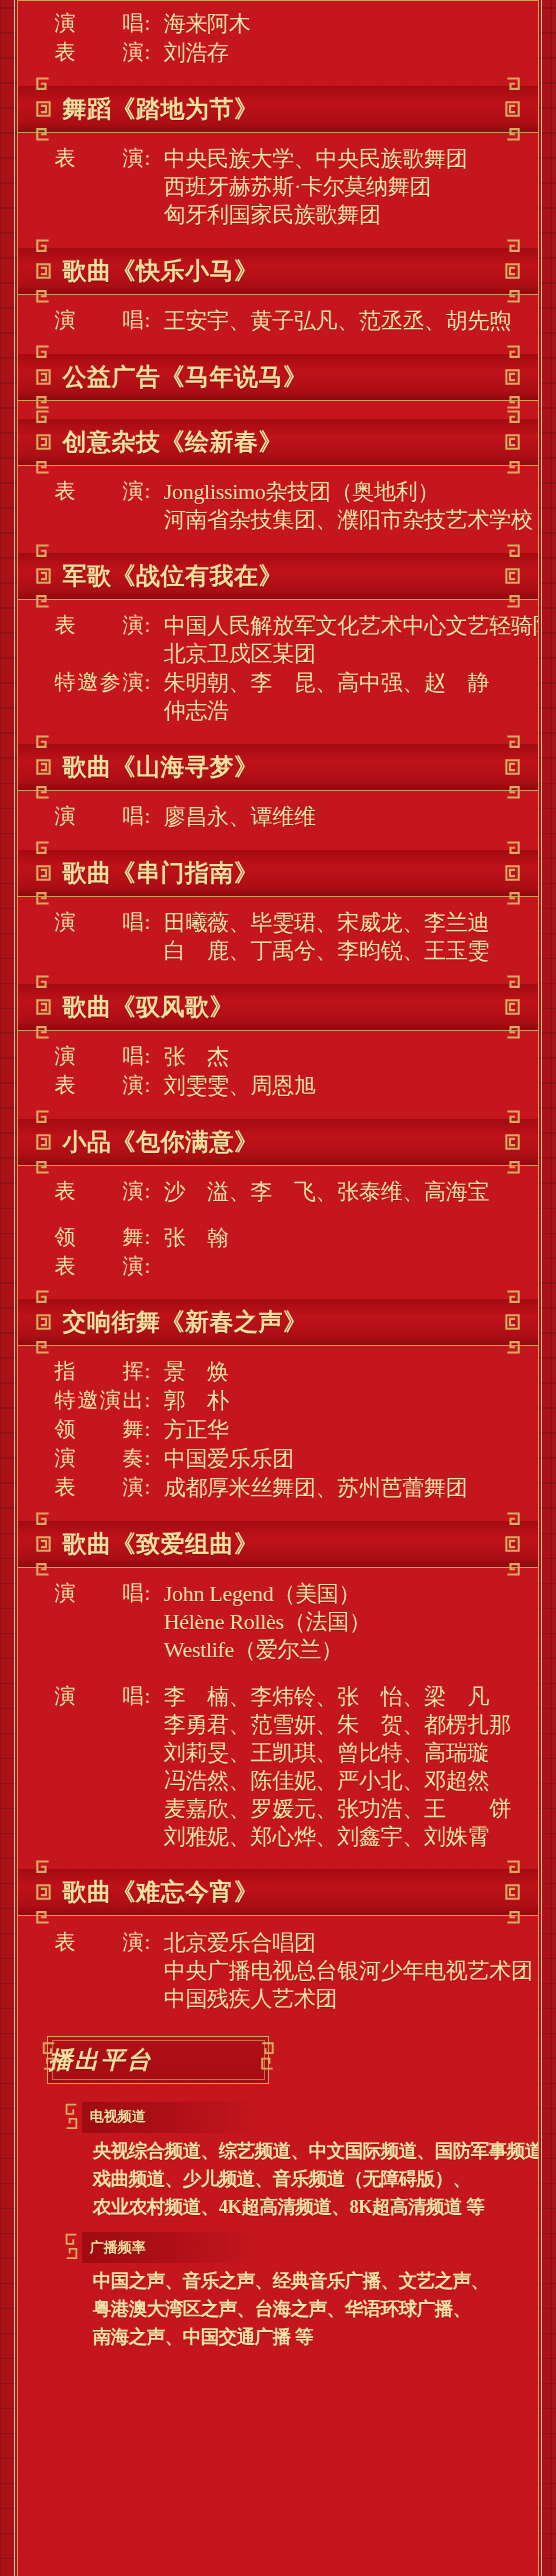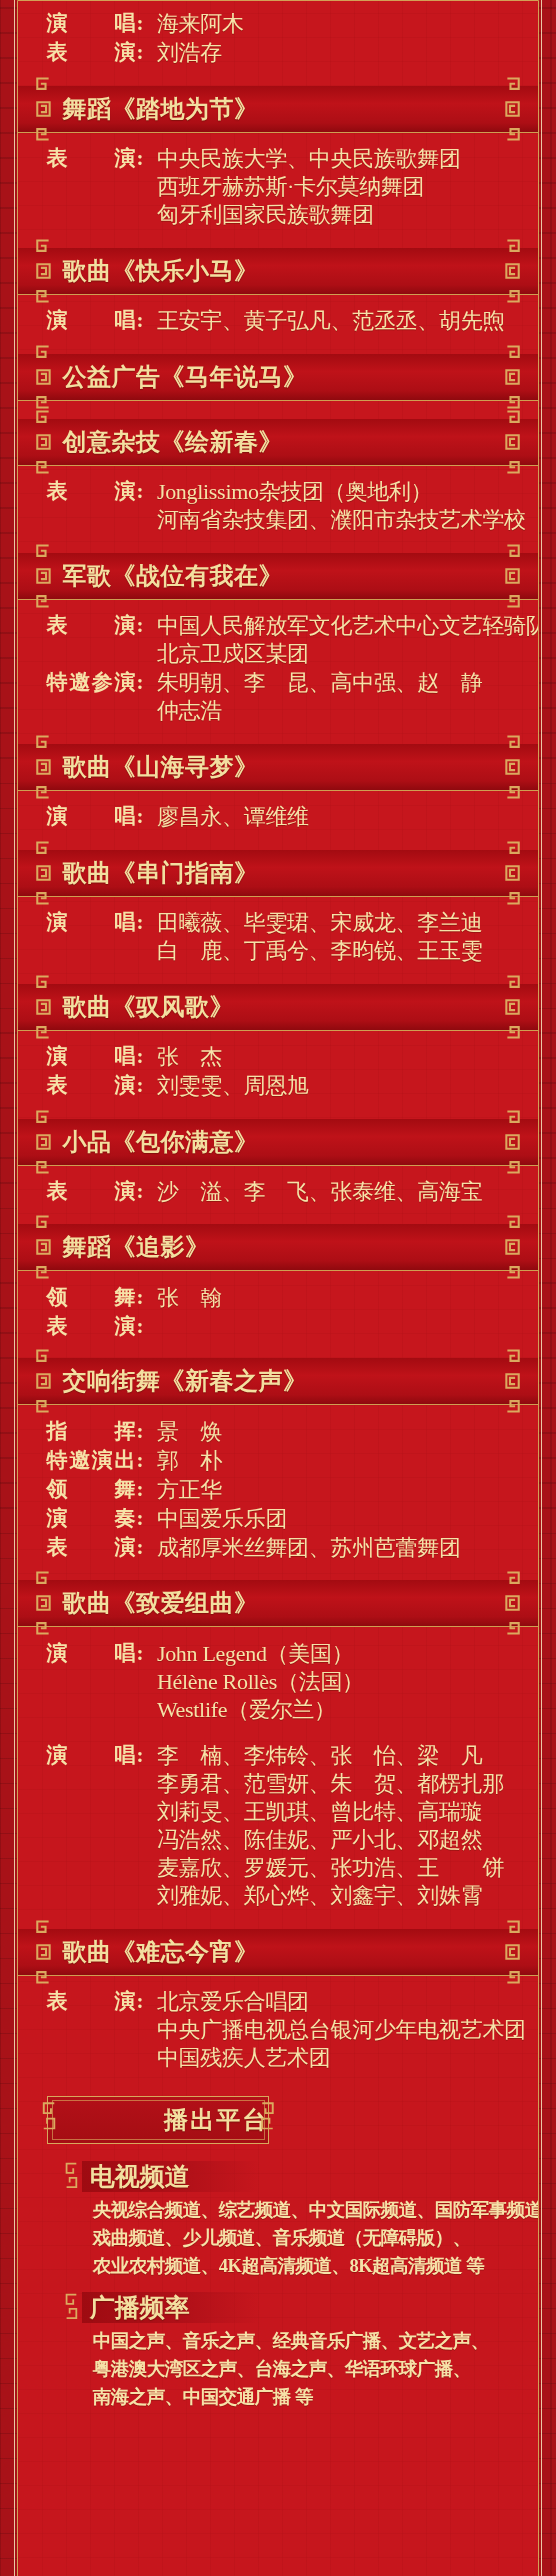--- a/index.html
+++ b/index.html
@@ -61,42 +61,43 @@
     white-space:nowrap;
   }
   .orn{position:absolute;top:50%;width:23px;height:65px;pointer-events:none;}
   .orn svg{width:100%;height:100%;}
   .orn-l{left:14.4px;transform:translateY(-50%);}
   .orn-r{right:14.4px;transform:translateY(-50%) scaleX(-1);}
   .rows{}
   .row{display:flex;margin-bottom:1px;}
   .row-head{
     display:flex;flex:none;
-    margin-left:28px;
-    color:#f6e2a8;font-size:21px;font-weight:bold;line-height:27px;
+    margin-left:36px;
+    color:#f6e2a8;font-size:21px;font-weight:normal;line-height:27px;
   }
   .lbl{display:inline-block;width:89px;text-align:justify;text-align-last:justify;}
   .colon{margin-left:1px;}
   .row-lines{margin-left:13.4px;}
   .line{
     color:#f6e2a8;font-size:22px;font-weight:normal;line-height:27px;
     letter-spacing:-0.3px;white-space:nowrap;margin-bottom:1px;
     text-shadow:0 0.5px 0.5px rgba(80,20,0,.35);
   }
   
   .broadcast{margin-top:5.2px;}
   .bc-frame{
     position:relative;
     margin-left:29px;
     width:222px;height:48px;
     box-sizing:border-box;
     border:1px solid #d8a85c;
-    display:flex;align-items:center;justify-content:flex-end;
+    display:flex;align-items:center;justify-content:flex-start;
     margin-bottom:17.5px;
     background:linear-gradient(180deg,#b31018,#a50d13);
+    font-style:italic;
   }
   .bc-frame::before{
     content:"";position:absolute;inset:3.1px;
     border:0.5px solid rgba(216,168,92,.65);
   }
   .bc-frame .fr-orn{position:absolute;top:50%;width:15.5px;height:37px;}
   .bc-frame .fr-l{left:-7.2px;transform:translateY(-50%);}
   .bc-frame .fr-r{right:-7.2px;transform:translateY(-50%) scaleX(-1);}
   .bc-header{
     margin:0;font-size:24px;font-weight:bold;color:#f3dfa0;
@@ -108,21 +109,21 @@
     position:relative;
     width:170px;height:31px;
     margin-bottom:4.1px;
     padding-left:7.2px;
     background:linear-gradient(90deg,#9e0b11 0%,#b5101७ 0%,#b01018 55%,rgba(176,16,24,0) 100%);
     background:linear-gradient(90deg,#9e0b11 0%,#b01018 55%,rgba(176,16,24,0) 100%);
     display:flex;align-items:center;
   }
   .bc-icon{position:absolute;left:-18.5px;top:1px;width:14.4px;height:27px;}
   .bc-name{
-    margin:0;font-size:25px;font-weight:bold;color:#f3dfa0;
+    margin:0;font-size:14px;font-weight:bold;color:#f3dfa0;
     text-shadow:0 1px 1px rgba(80,20,0,.45);
   }
   .bc-line{
     margin-left:10.3px;
     color:#f6e2a8;font-size:18.5px;font-weight:bold;line-height:28px;
     letter-spacing:-0.5px;white-space:nowrap;
     text-shadow:0 0.5px 0.5px rgba(80,20,0,.35);
   }
 </style>
 </head>
@@ -464,39 +465,20 @@
                   <span class="colon">:</span>
     </div>
     <div class="row-lines">
                   <div class="line">沙　溢、李　飞、张泰维、高海宝</div>
                 </div>
   </div>
 </div>
   </section>
 
   <section class="program">
-    <div class="banner">
-      <span class="orn orn-l">
-        <svg viewBox="0 0 44 126" fill="none" stroke="#dba95f" stroke-width="4">
-          <path d="M30 4 H8 V24 H24 V14 H15"></path>
-          <path d="M8 50 H32 V76 H8 Z"></path>
-          <path d="M15 57 H25 V69 H15"></path>
-          <path d="M30 122 H8 V102 H24 V112 H15"></path>
-        </svg>
-      </span>
-      <h2 class="banner-title">舞蹈《追影》</h2>
-      <span class="orn orn-r">
-        <svg viewBox="0 0 44 126" fill="none" stroke="#dba95f" stroke-width="4">
-          <path d="M30 4 H8 V24 H24 V14 H15"></path>
-          <path d="M8 50 H32 V76 H8 Z"></path>
-          <path d="M15 57 H25 V69 H15"></path>
-          <path d="M30 122 H8 V102 H24 V112 H15"></path>
-        </svg>
-      </span>
-    </div>
     <div class="rows">
   <div class="row">
     <div class="row-head">
       <span class="lbl">领舞</span>
                   <span class="colon">:</span>
     </div>
     <div class="row-lines">
                   <div class="line">张　翰</div>
                 </div>
   </div>

